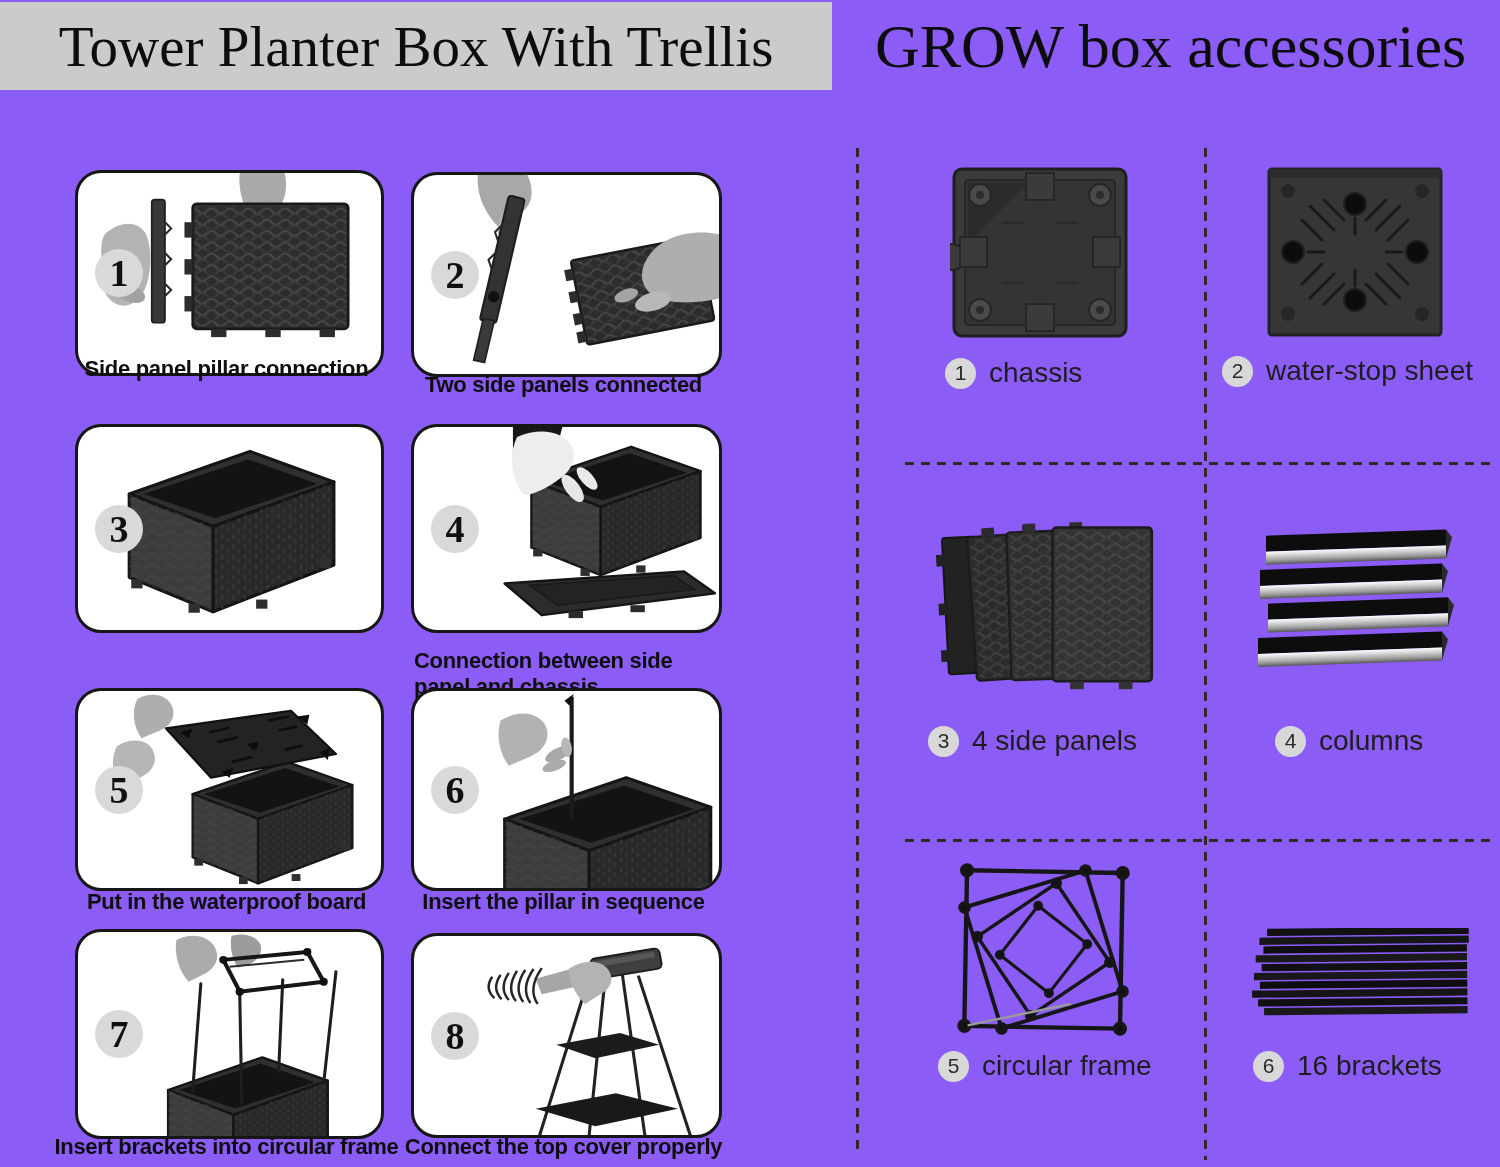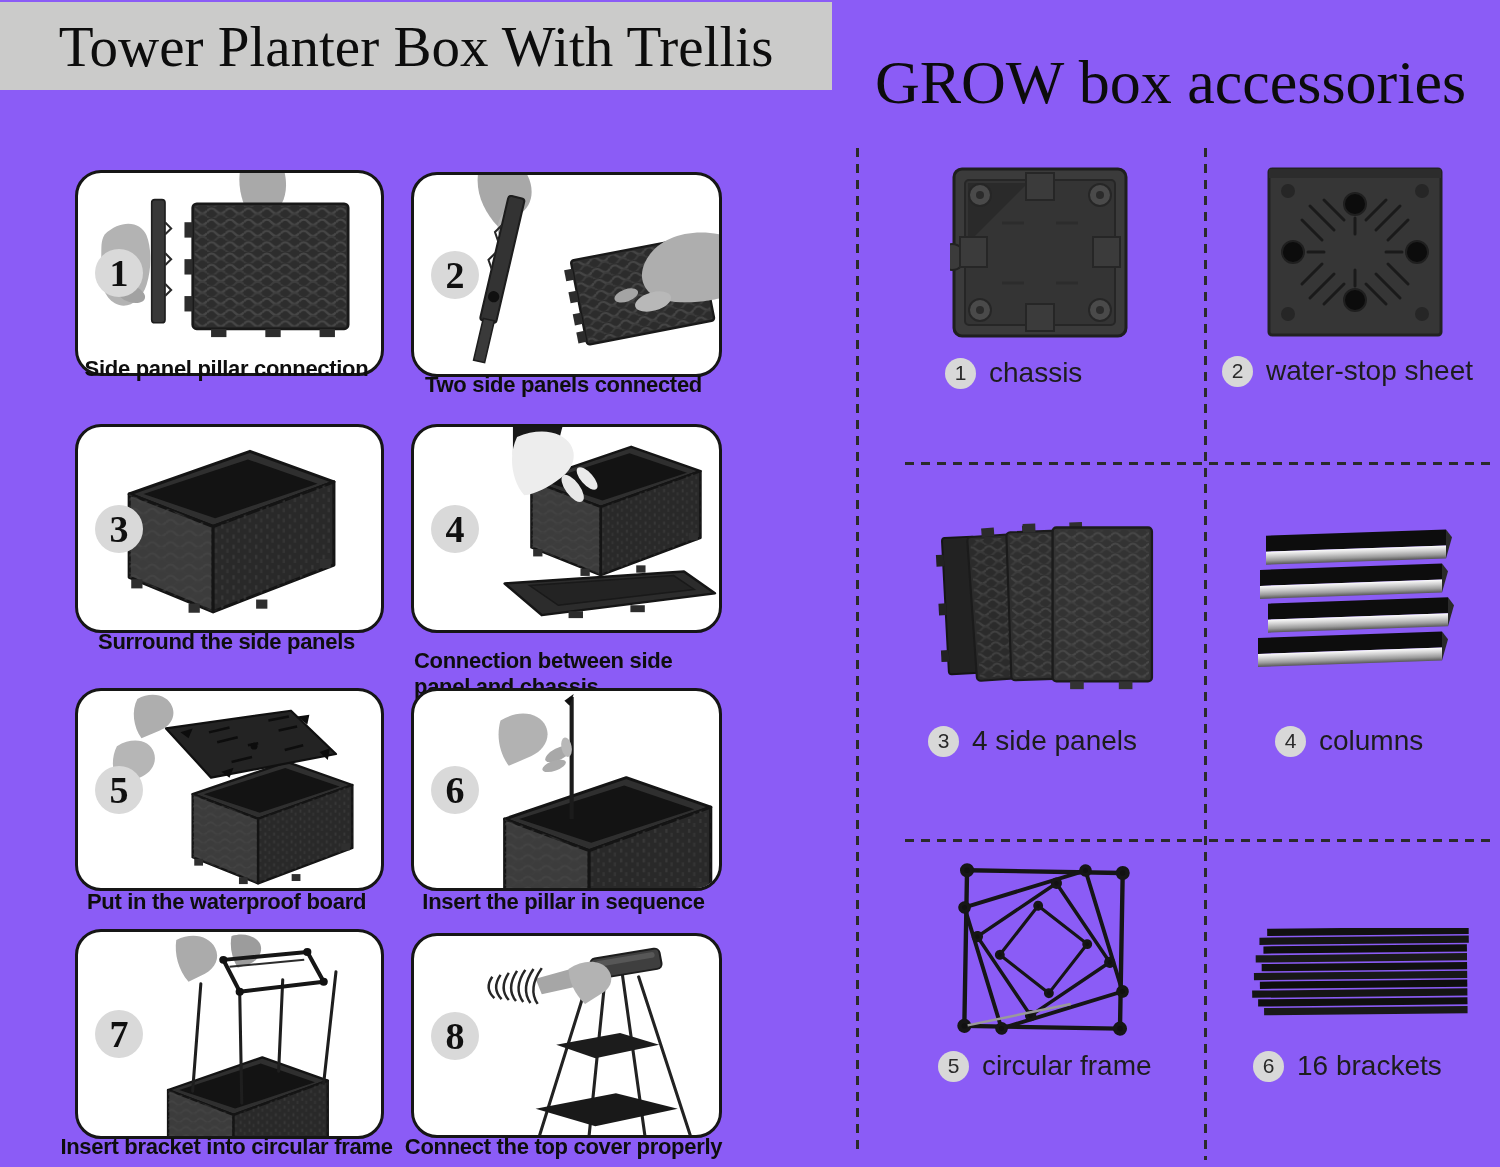--- a/index.html
+++ b/index.html
@@ -3,21 +3,21 @@
 <meta charset="utf-8">
 <style>
   html,body{margin:0;padding:0;background:#ffffff;}
   .canvas{position:relative;width:1500px;height:1167px;background:#8b5cf6;overflow:hidden;
           font-family:"Liberation Sans",sans-serif;color:#111;}
   
   .banner{position:absolute;left:0;top:2px;width:832px;height:88px;background:#cbcbca;
           display:flex;align-items:center;justify-content:center;}
   .banner span{font-family:"Liberation Serif",serif;font-size:57px;color:#0d0d0d;letter-spacing:0px;white-space:nowrap;}
   .rtitle{position:absolute;left:843px;top:6px;width:655px;height:80px;display:flex;align-items:center;justify-content:center;
-          font-family:"Liberation Serif",serif;font-size:62px;color:#0c0c0c;white-space:nowrap;margin-top:36px;}
+          font-family:"Liberation Serif",serif;font-size:62px;color:#0c0c0c;white-space:nowrap;}
   .step-box{position:absolute;background:#ffffff;border:3px solid #161616;border-radius:26px;overflow:hidden;}
   .step-box svg{position:absolute;left:0;top:0;width:100%;height:100%;}
   .badge{position:absolute;left:17px;top:50%;transform:translateY(-50%);width:48px;height:48px;border-radius:50%;
          background:#d9d9d9;display:flex;align-items:center;justify-content:center;
          font-family:"Liberation Serif",serif;font-weight:700;font-size:38px;color:#101010;z-index:2;}
   .caption{position:absolute;font-weight:700;font-size:22px;color:#0e0e0e;text-align:center;white-space:nowrap;letter-spacing:-0.3px;}
   .caption.wrap{white-space:normal;text-align:left;line-height:1.2;}
   
   .vdash{position:absolute;width:3px;background:repeating-linear-gradient(to bottom,#2b2b2b 0 9px,transparent 9px 16px);}
   .hdash{position:absolute;height:3px;background:repeating-linear-gradient(to right,#2b2b2b 0 9px,transparent 9px 16px);}
@@ -113,21 +113,20 @@
     </svg>
   </div>
   <div class="caption" style="left:391px;top:372px;width:345px;">Two side panels connected</div>
 
   <div class="step-box" style="left:75px;top:424px;width:303px;height:203px;">
     <div class="badge">3</div>
     <svg viewBox="0 0 296 200" preserveAspectRatio="none">
       <use href="#box3d" transform="translate(50,24) scale(1.0)"></use>
     </svg>
   </div>
-  <div class="caption" style="left:55px;top:629px;width:343px;">Surround the side panels</div>
 
   <div class="step-box" style="left:411px;top:424px;width:305px;height:203px;">
     <div class="badge">4</div>
     <svg viewBox="0 0 296 205" preserveAspectRatio="none">
       <use href="#box3d" transform="translate(114,20) scale(0.82)"></use>
       <polygon points="96,0 144,0 138,24 96,28" fill="#181818"></polygon>
       <path d="M100,10 c22,-10 44,-6 52,8 c7,12 1,25 -9,33 c-12,10 -26,17 -36,18 c-12,-14 -16,-40 -7,-59 z" fill="#ededed"></path>
       <ellipse cx="154" cy="62" rx="7" ry="16" fill="#e7e7e7" transform="rotate(-35 154 62)"></ellipse>
       <ellipse cx="168" cy="52" rx="6" ry="14" fill="#eaeaea" transform="rotate(-40 168 52)"></ellipse>
       <polygon points="88,158 262,146 292,168 124,190" fill="#2c2c2c" stroke="#151515" stroke-width="2.5" stroke-linejoin="round"></polygon>
@@ -190,21 +189,21 @@
       <path d="M96,8 c16,-8 32,-4 38,8 c5,10 0,20 -10,26 l-16,8 c-10,-12 -14,-28 -12,-42 z" fill="#ababab"></path>
       <path d="M150,4 c12,-4 24,0 28,8 c3,8 -2,16 -10,20 l-12,4 c-6,-10 -8,-22 -6,-32 z" fill="#9c9c9c"></path>
       <polygon points="142,28 224,20 240,50 158,60" fill="none" stroke="#161616" stroke-width="4" stroke-linejoin="round"></polygon>
       <path d="M148,35 L221,28" stroke="#2c2c2c" stroke-width="2"></path>
       <circle cx="142" cy="28" r="4" fill="#111"></circle>
         <circle cx="224" cy="20" r="4" fill="#111"></circle>
       <circle cx="240" cy="50" r="4" fill="#111"></circle>
         <circle cx="158" cy="60" r="4" fill="#111"></circle>
     </svg>
   </div>
-  <div class="caption" style="left:35px;top:1134px;width:383px;">Insert bracket into circular frame</div>
+  <div class="caption" style="left:35px;top:1134px;width:383px;">Insert brackets into circular frame</div>
 
   <div class="step-box" style="left:411px;top:933px;width:305px;height:199px;">
     <div class="badge">8</div>
     <svg viewBox="0 0 296 205" preserveAspectRatio="none">
       <g stroke="#222222" stroke-width="3" stroke-linecap="round">
         <line x1="170" y1="42" x2="122" y2="205"></line>
           <line x1="186" y1="38" x2="170" y2="205"></line>
         <line x1="202" y1="38" x2="224" y2="205"></line>
           <line x1="218" y1="42" x2="268" y2="205"></line>
       </g>

